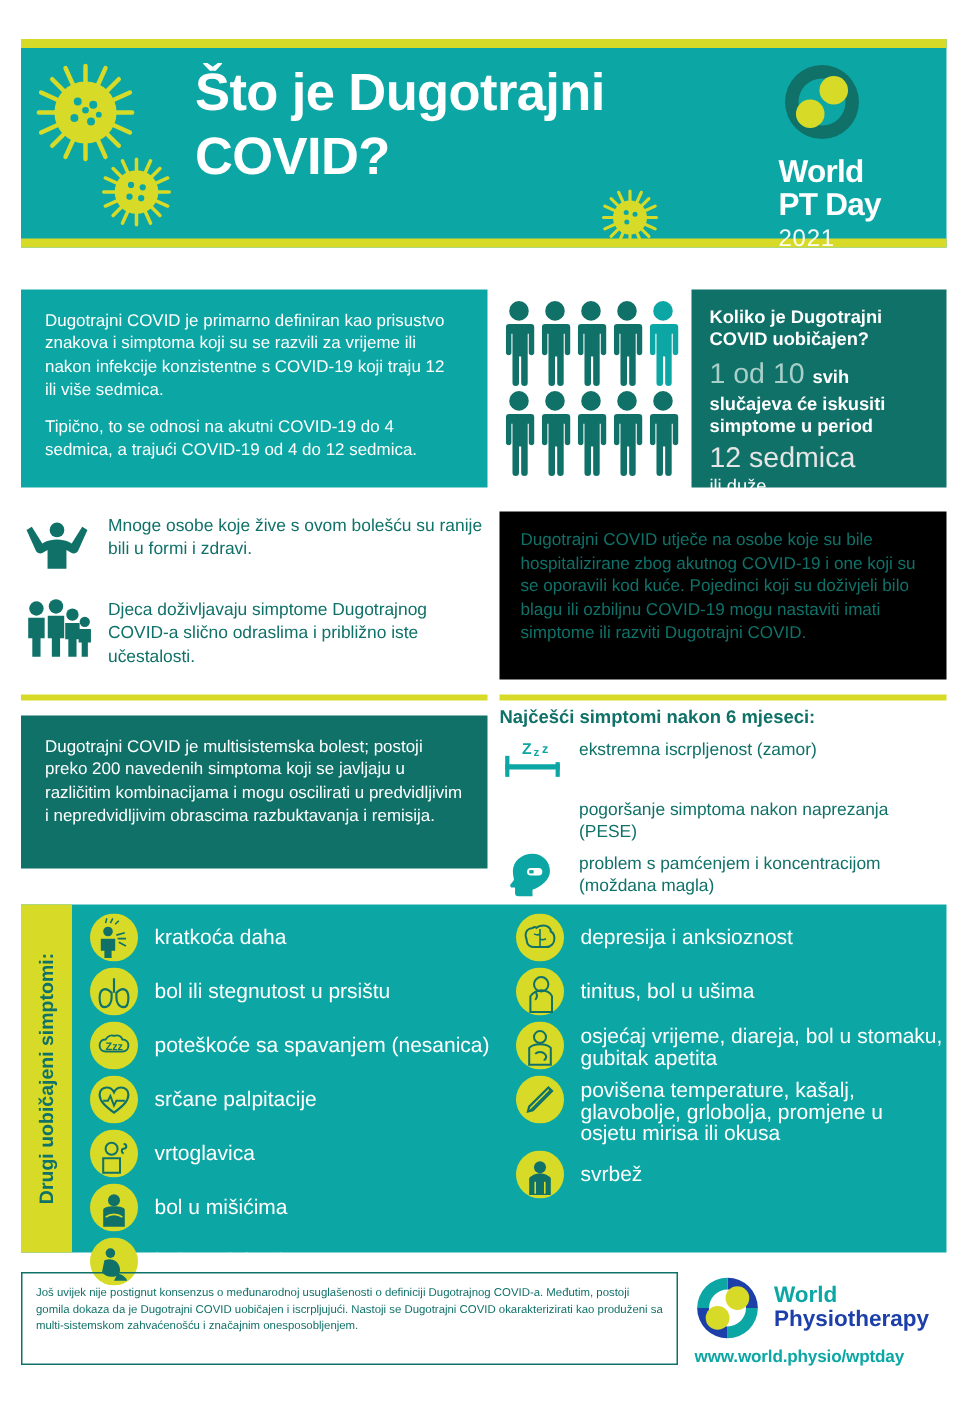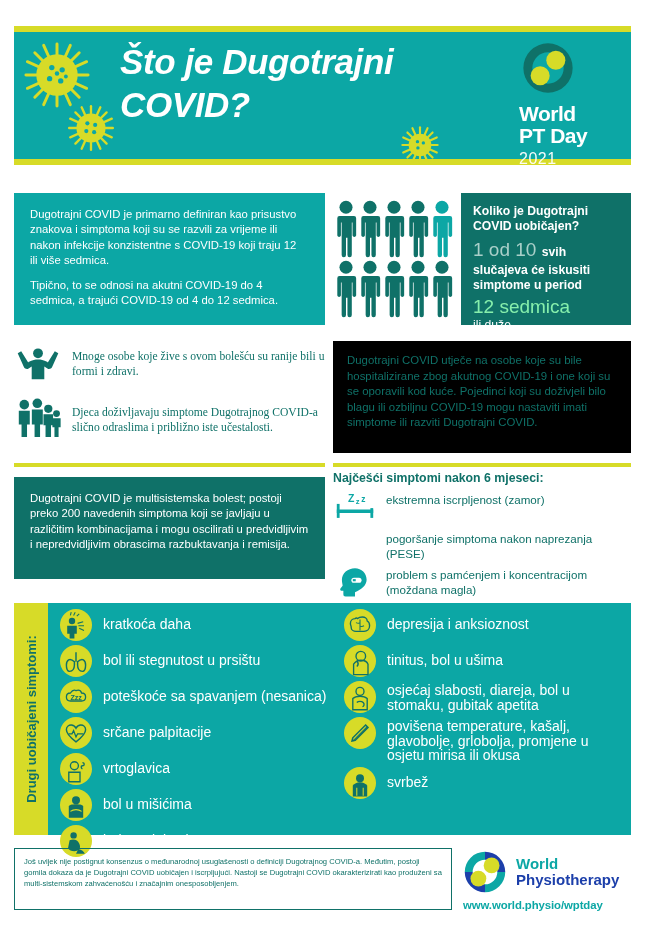--- a/index.html
+++ b/index.html
@@ -14,25 +14,25 @@
   
   .header {
     position: absolute; left: 14px; top: 26px;
     width: 617px; height: 139px;
     background: #0CA7A5;
     border-top: 6px solid #D7DB28;
     border-bottom: 6px solid #D7DB28;
   }
   .virus { position: absolute; }
   .hdr-title {
-    position: absolute; left: 106px; top: 8px;
+    position: absolute; left: 116px; top: 8px;
     width: 390px;
     color: #ffffff;
     font-size: 35px; line-height: 43px;
-    font-weight: bold; letter-spacing: -0.4px; font-style: italic;
+    font-weight: bold; letter-spacing: -0.4px;
   }
   .wptday-logo { position: absolute; right: 12px; top: 6px; width: 100px; }
   .wpt-mark { width: 56px; height: 56px; margin: 2px 0 3px 1px; }
   .wpt-word { color: #fff; font-weight: bold; font-size: 21px; line-height: 22px; letter-spacing: -0.5px; }
   .wpt-year { color: #fff; font-size: 16px; line-height: 23px; letter-spacing: 0.5px; opacity: .95; }
 
   
   .def-box {
     position: absolute; left: 14px; top: 193px;
     width: 311px; height: 132px;
@@ -53,26 +53,26 @@
   .common-box {
     position: absolute; left: 461px; top: 193px;
     width: 170px; height: 132px;
     background: #0F7168; color: #fff;
     padding: 11px 12px 0 12px;
   }
   .common-q { font-size: 12.2px; font-weight: bold; line-height: 15px; }
   .big-1 { font-size: 19px; color: #A9CFC9; line-height: 22px; margin-top: 5px; }
   .big-1 .sm { font-size: 12.2px; color: #fff; font-weight: bold; }
   .common-sub { font-size: 12.2px; font-weight: bold; line-height: 15px; }
-  .big-12 { font-size: 19px; color: #86efac; line-height: 23px; margin-top: 2px; }
+  .big-12 { font-size: 19px; color: #e5e5e5; line-height: 23px; margin-top: 2px; }
   .common-end { font-size: 12.2px; line-height: 14px; }
 
   
   .facts { position: absolute; left: 14px; top: 341px; width: 311px; height: 112px; }
-  .fact-row { display: flex; align-items: center; gap: 10px; margin-bottom: 11px; font-family: Liberation Serif, serif; }
+  .fact-row { display: flex; align-items: flex-start; gap: 10px; margin-bottom: 11px; }
   .fact-icon { width: 48px; flex: 0 0 48px; text-align: center; }
   .fact-text { color: #0F7168; font-size: 11.6px; line-height: 15.4px; font-weight: 500; padding-top: 2px; }
 
   .yellow-box {
     position: absolute; left: 333px; top: 341px;
     width: 298px; height: 112px;
     background: #000000; color: #0F7168;
     padding: 12px 14px 0 14px;
     font-size: 11.4px; line-height: 15.6px;
   }
@@ -466,21 +466,21 @@
       </div>
       <div class="sym-item">
         <svg class="sym-bullet" viewBox="0 0 40 40">
             <circle cx="20" cy="20" r="20" fill="#D7DB28"></circle>
             <g fill="none" stroke="#0F7168" stroke-width="1.7">
               <circle cx="20" cy="13" r="5"></circle>
               <path d="M11 22 c2-2 5-3 9-3 s7 1 9 3 v14 h-18 z"></path>
               <path d="M16 27 c2-2 6-2 8 0 c2 2 1 5-1 5"></path>
             </g>
           </svg>
-        <div class="sym-label two">osjećaj slabosti, diareja, bol u stomaku, gubitak apetita</div>
+        <div class="sym-label two">osjećaj vrijeme, diareja, bol u stomaku, gubitak apetita</div>
       </div>
       <div class="sym-item">
         <svg class="sym-bullet" viewBox="0 0 40 40">
             <circle cx="20" cy="20" r="20" fill="#D7DB28"></circle>
             <path d="M27 10 l3 3 -16 16 -4 1 1-4 z" fill="none" stroke="#0F7168" stroke-width="1.9"></path>
             <path d="M11 30 l18-18" stroke="#0F7168" stroke-width="1.3"></path>
           </svg>
         <div class="sym-label two">povišena temperature, kašalj, glavobolje, grlobolja, promjene u osjetu mirisa ili okusa</div>
       </div>
       <div class="sym-item">

